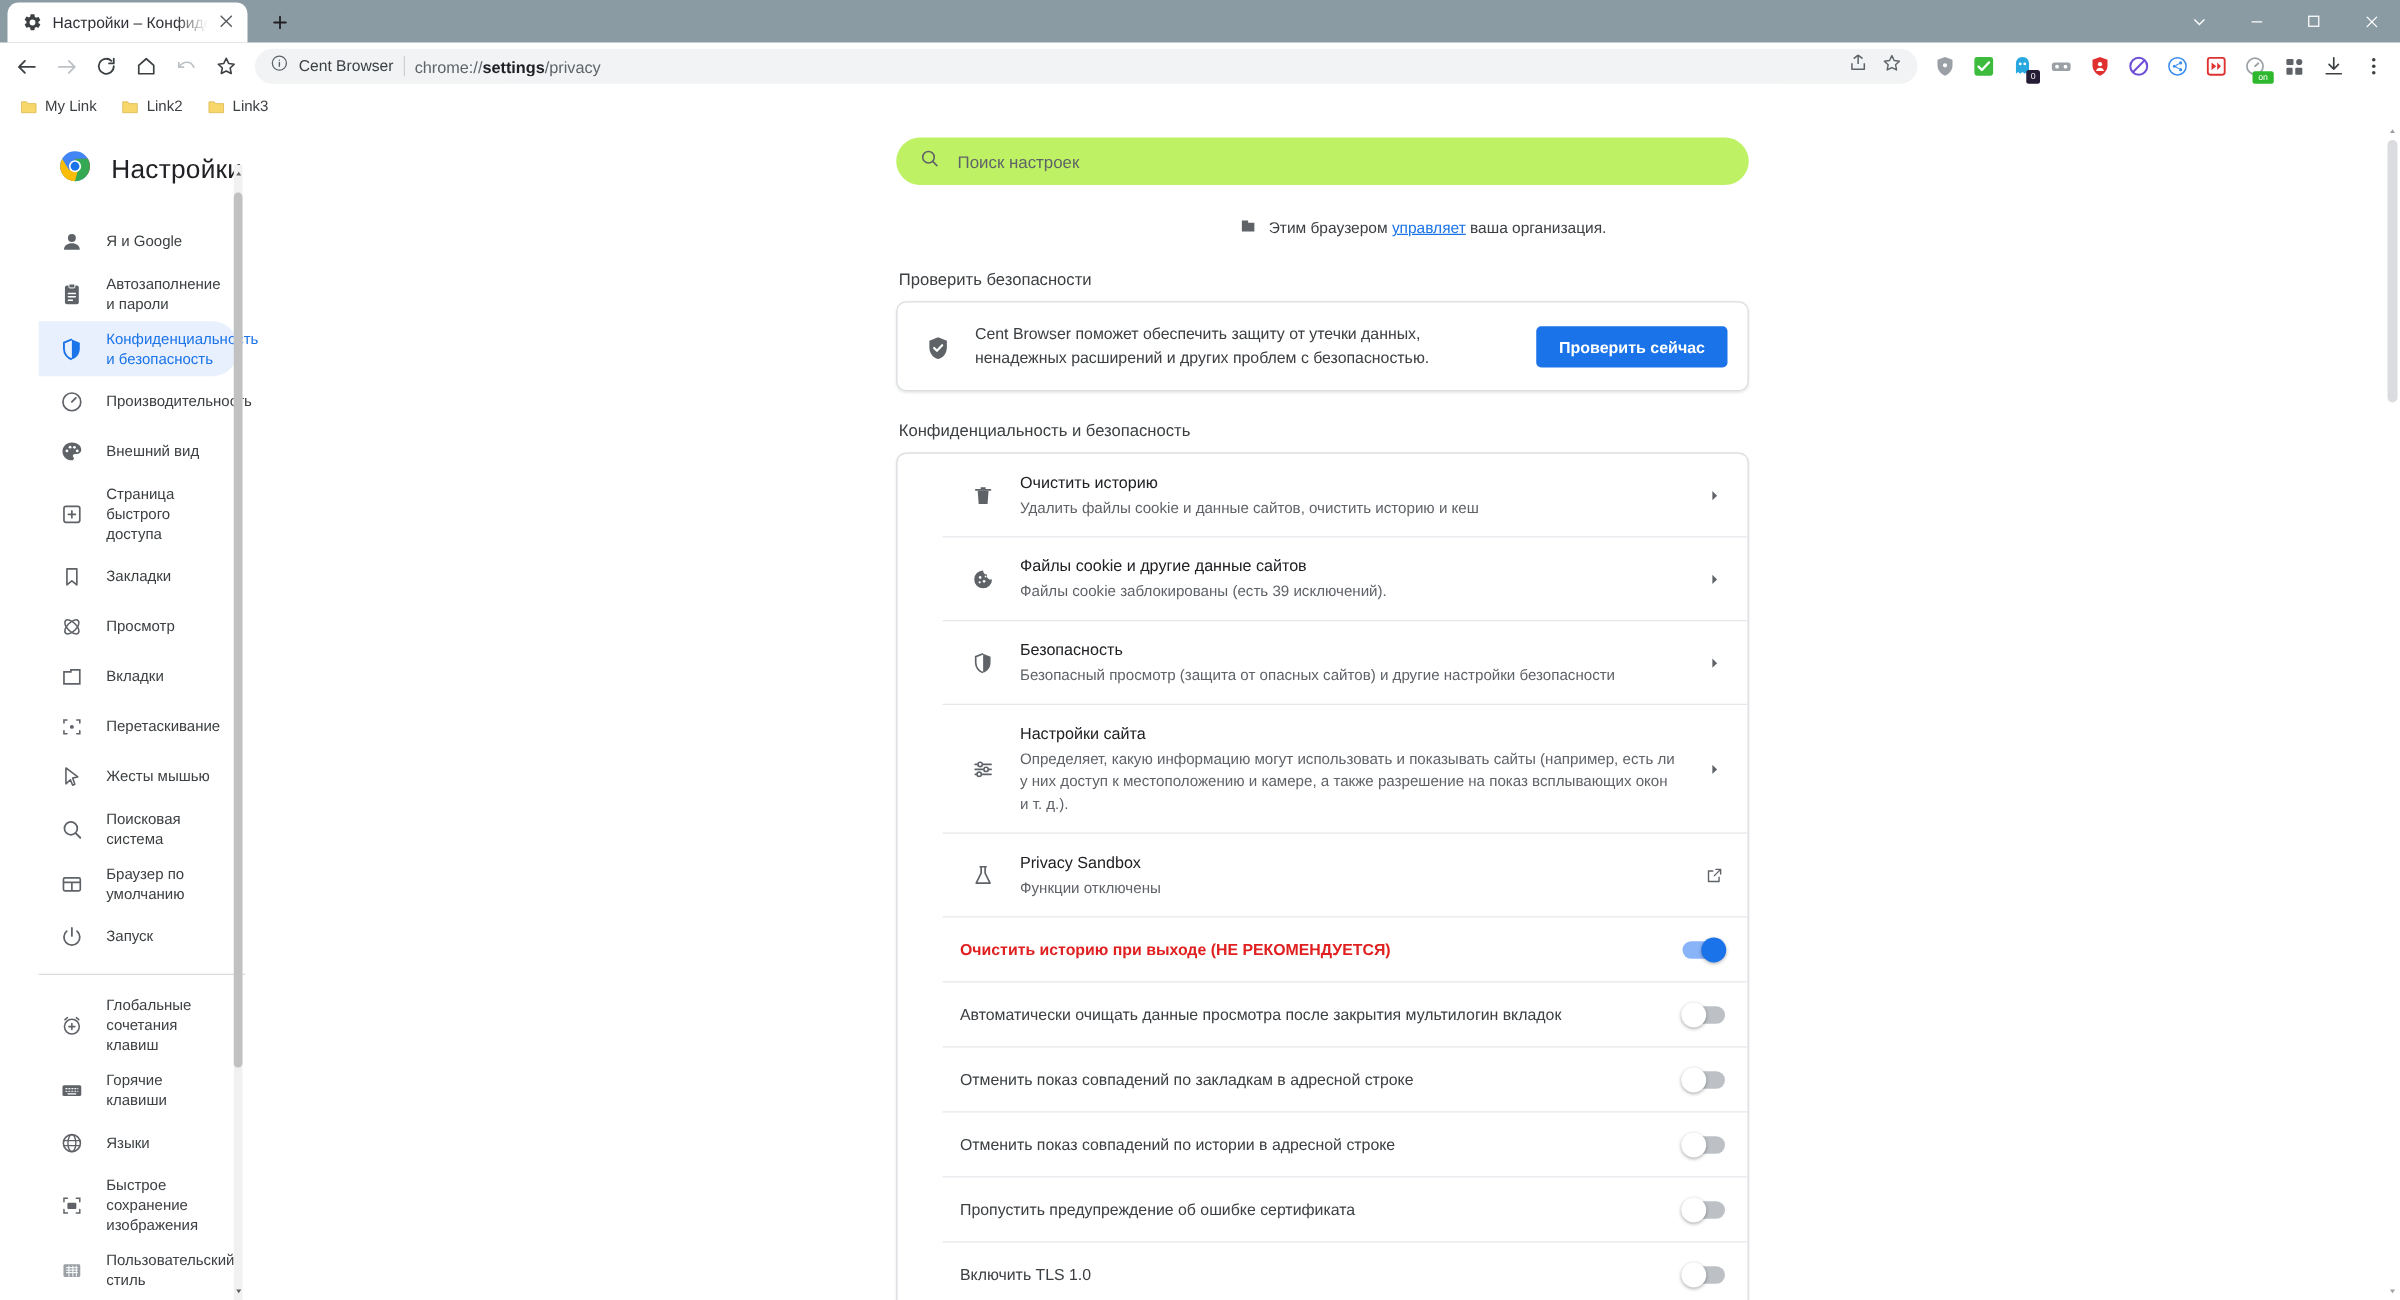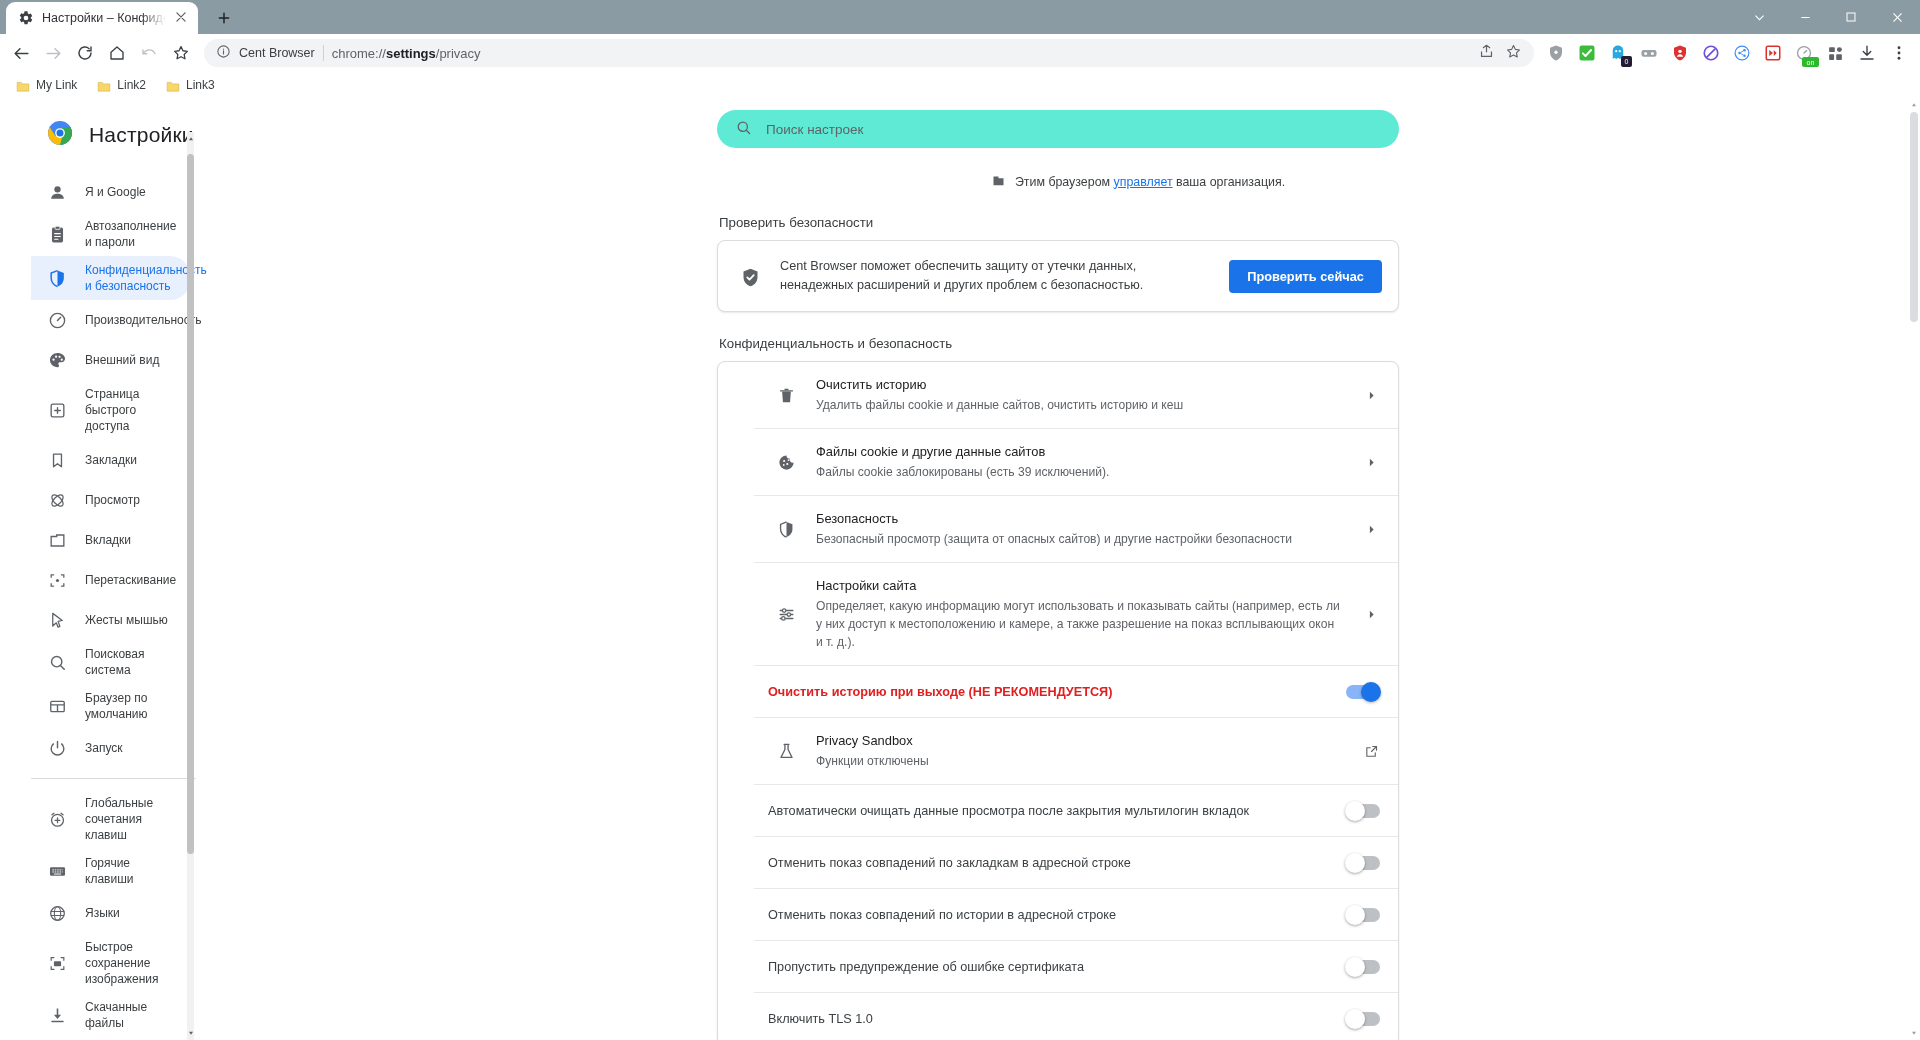--- a/index.html
+++ b/index.html
@@ -81,21 +81,21 @@
 
   .sb-scroll { position: absolute; right: 0px; top: 34px; bottom: 0; width: 11px; }
   .sb-track { position:absolute; left:2px; right:2px; top:0; bottom:0; background:#f1f1f1; }
   .sb-thumb { position: absolute; left: 2px; width: 7px; background: #c1c1c1; border-radius: 4px; top: 22px; height: 700px; }
   .sb-arrow { position:absolute; left:0; width: 11px; height: 14px; display:flex; align-items:center; justify-content:center; }
 
   
   .main { flex: 1; position: relative; overflow: hidden; }
   .searchbar-wrap { display: flex; justify-content: center; padding-top: 12px; }
   .searchbar {
-    width: 682px; height: 38px; background: #5eead4; border-radius: 19px;
+    width: 682px; height: 38px; background: #bef264; border-radius: 19px;
     display: flex; align-items: center; gap: 14px; padding: 0 18px;
   }
   .searchbar input {
     border: none; outline: none; background: transparent; flex: 1;
     font-size: 13.5px; color: #3c4043; font-family: inherit;
   }
   .searchbar input::placeholder { color: #5f6368; }
 
   .content { width: 682px; margin: 0 auto; padding-left: 0; }
 
@@ -546,20 +546,29 @@
             <svg width="19" height="19" viewBox="0 0 24 24">
               <path fill="none" stroke="#5f6368" stroke-width="1.5" stroke-linecap="round" d="M4 8V4.5h3.5M20 8V4.5h-3.5M4 16v3.5h3.5M20 16v3.5h-3.5"></path>
               <rect x="7.5" y="9" width="9" height="6.5" rx="1" fill="#5f6368"></rect>
             </svg>
           </span>
         <span class="nav-label">Быстрое сохранение изображения</span>
       </div>
       <div class="nav-item">
         <span class="nav-ico">
             <svg width="19" height="19" viewBox="0 0 24 24">
+              <rect x="3.5" y="5.5" width="17" height="13" rx="1.5" fill="#9aa0a6"></rect>
+              <path stroke="#fff" stroke-width="1" d="M6 9h12M6 11.5h12M6 14h12M9 7v11M13 7v11M16.5 7v11"></path>
+            </svg>
+          </span>
+        <span class="nav-label">Пользовательский стиль</span>
+      </div>
+      <div class="nav-item">
+        <span class="nav-ico">
+            <svg width="19" height="19" viewBox="0 0 24 24">
               <path fill="#5f6368" d="M11 3h2v8h3.5L12 16.5 7.5 11H11z"></path>
               <path stroke="#5f6368" stroke-width="1.8" stroke-linecap="round" d="M5 19.5h14"></path>
             </svg>
           </span>
         <span class="nav-label">Скачанные файлы</span>
       </div>
       <div class="nav-item">
 
         <span class="nav-label"></span>
       </div>
@@ -691,44 +700,44 @@
               <div class="row-title">Настройки сайта</div>
               <div class="row-sub">Определяет, какую информацию могут использовать и показывать сайты (например, есть ли у них доступ к местоположению и камере, а также разрешение на показ всплывающих окон и т. д.).</div>
             </div>
             <span class="row-arrow">
               <svg width="13" height="13" viewBox="0 0 24 24">
                   <path fill="#5f6368" d="M9 5l7 7-7 7z"></path>
                 </svg>
             </span>
           </div>
 
-          <div class="row row-toggle">
-            <span class="tg-label warn">Очистить историю при выходе (НЕ РЕКОМЕНДУЕТСЯ)</span>
-            <span class="switch on">
-                <span class="knob"></span>
-              </span>
-          </div>
-
           <div class="row">
             <span class="row-ico">
               <svg width="19" height="19" viewBox="0 0 24 24">
                   <path fill="none" stroke="#5f6368" stroke-width="1.7" stroke-linejoin="round" d="M10 3v6.5L5 19.5h14L14 9.5V3"></path>
                   <path stroke="#5f6368" stroke-width="1.7" stroke-linecap="round" d="M9 3h6"></path>
                 </svg>
             </span>
             <div class="row-body">
               <div class="row-title">Privacy Sandbox</div>
               <div class="row-sub">Функции отключены</div>
             </div>
             <span class="row-arrow">
               <svg width="15" height="15" viewBox="0 0 24 24">
                   <path fill="none" stroke="#5f6368" stroke-width="1.8" stroke-linecap="round" stroke-linejoin="round" d="M14 4h6v6M20 4l-8 8M18 14v5.5H4.5V6H10"></path>
                 </svg>
             </span>
           </div>
+
+          <div class="row row-toggle">
+            <span class="tg-label warn">Очистить историю при выходе (НЕ РЕКОМЕНДУЕТСЯ)</span>
+            <span class="switch on">
+                <span class="knob"></span>
+              </span>
+          </div>
           <div class="row row-toggle">
             <span class="tg-label">Автоматически очищать данные просмотра после закрытия мультилогин вкладок</span>
             <span class="switch">
                 <span class="knob"></span>
               </span>
           </div>
           <div class="row row-toggle">
             <span class="tg-label">Отменить показ совпадений по закладкам в адресной строке</span>
             <span class="switch">
                 <span class="knob"></span>

